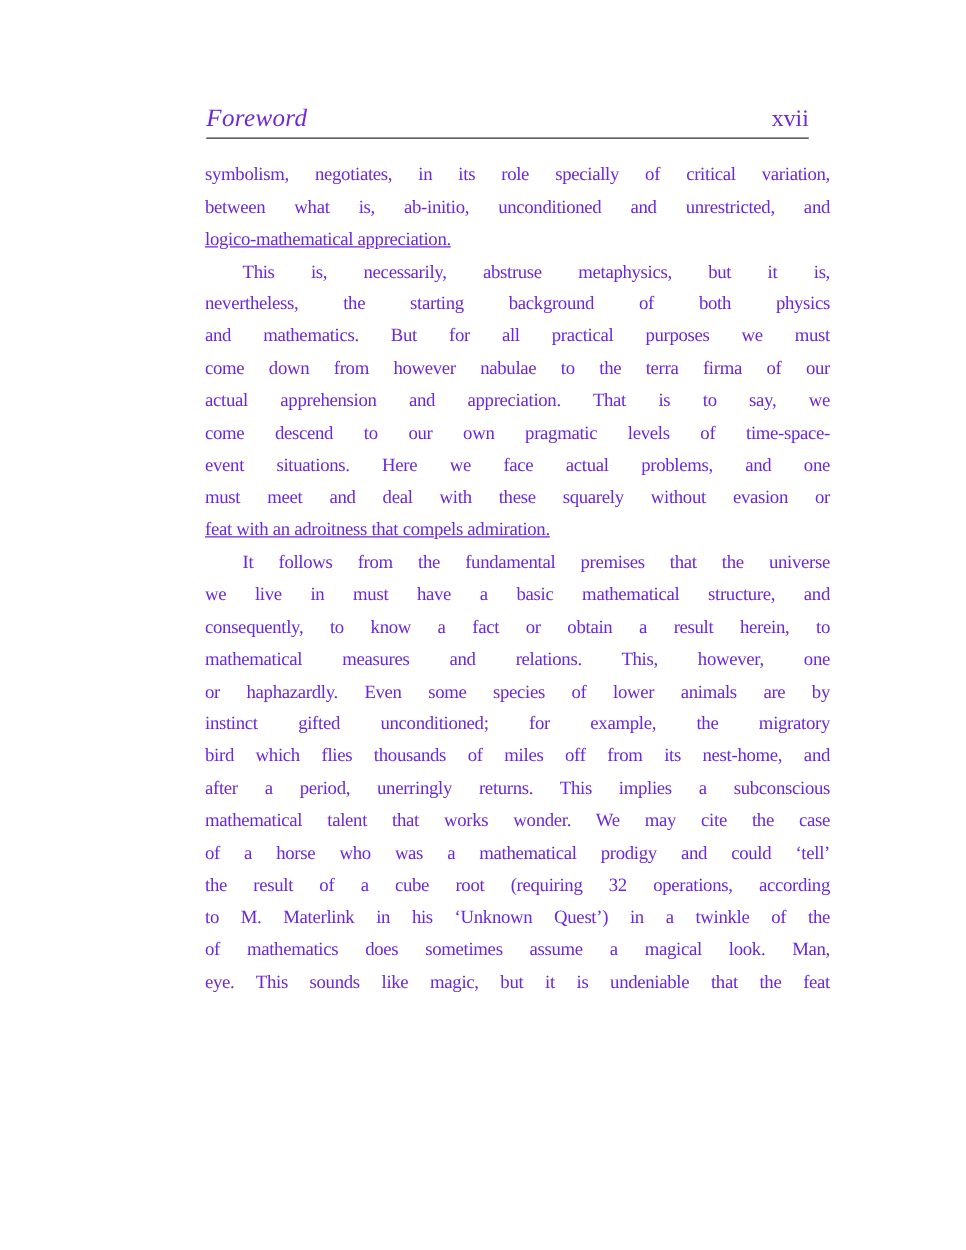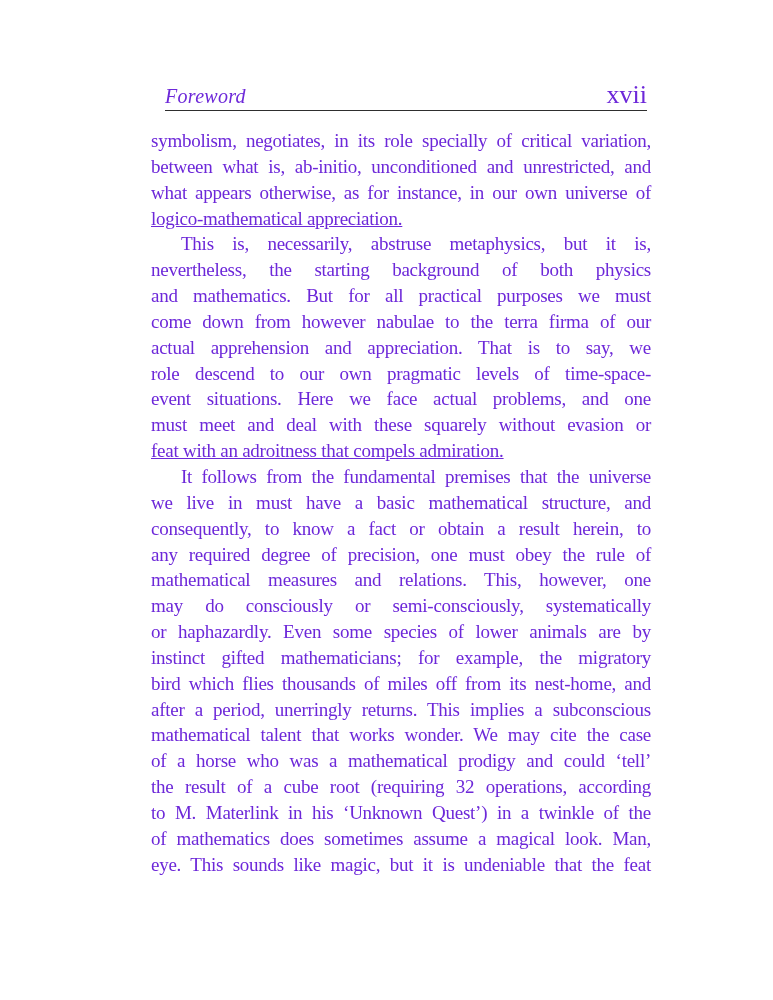--- a/index.html
+++ b/index.html
@@ -23,28 +23,28 @@
     border-bottom: 1.5px solid #2e2e2e;
     padding-bottom: 3px;
     line-height: 22px;
   }
   .header .title {
     font-style: italic;
     font-size: 20px;
     letter-spacing: 0.3px;
   }
   .header .pagenum {
-    font-size: 26px;
+    font-size: 19px;
   }
   .body {
     position: absolute;
-    left: 132px;
+    left: 145px;
     top: 128px;
     width: 500px;
-    font-size: 19px;
+    font-size: 15px;
     letter-spacing: -0.25px;
   }
   .para { margin: 0; }
   .line {
     text-align: justify;
     text-align-last: justify;
     text-justify: inter-word;
     line-height: 25.85px;
     white-space: normal;
   }
@@ -57,43 +57,40 @@
 
 <div class="page" style="background: rgb(255, 255, 255); color: #6d28d9; margin-left: 19px;">
   <div class="header" style="border-bottom-color: rgb(46, 46, 46);">
     <span class="title">Foreword</span>
     <span class="pagenum">xvii</span>
   </div>
   <div class="body">
       <div class="para">
         <div class="line"><span>symbolism, negotiates, in its role specially of critical variation,</span></div>
         <div class="line"><span>between what is, </span><span class="it">ab-initio</span><span>, unconditioned and unrestricted, and</span></div>
-        <div class="line"><span>what appears otherwise, as for instance, in our own universe of</span></div>
         <div class="line last"><span>logico-mathematical appreciation.</span></div>
       </div>
       <div class="para">
         <div class="line indent"><span>This is, necessarily, abstruse metaphysics, but it is,</span></div>
         <div class="line"><span>nevertheless, the starting background of both physics</span></div>
         <div class="line"><span>and mathematics. But for all practical purposes we must</span></div>
         <div class="line"><span>come down from however nabulae to the </span><span class="it">terra firma</span><span> of our</span></div>
         <div class="line"><span>actual apprehension and appreciation. That is to say, we</span></div>
-        <div class="line"><span>role descend to our own pragmatic levels of time-space-</span></div>
+        <div class="line"><span>come descend to our own pragmatic levels of time-space-</span></div>
         <div class="line"><span>event situations. </span><span class="it">Here</span><span> we face actual problems, and one</span></div>
         <div class="line"><span>must meet and deal with these squarely without evasion or</span></div>
         <div class="line last"><span>feat with an adroitness that compels admiration.</span></div>
       </div>
       <div class="para">
         <div class="line indent"><span>It follows from the fundamental premises that the universe</span></div>
         <div class="line"><span>we live in must have a basic mathematical structure, and</span></div>
         <div class="line"><span>consequently, to know a fact or obtain a result herein, to</span></div>
-        <div class="line"><span>any required degree of precision, one must obey the rule of</span></div>
         <div class="line"><span>mathematical measures and relations. This, however, one</span></div>
-        <div class="line"><span>may do consciously or semi-consciously, systematically</span></div>
         <div class="line"><span>or haphazardly. Even some species of lower animals are by</span></div>
-        <div class="line"><span>instinct gifted mathematicians; for example, the migratory</span></div>
+        <div class="line"><span>instinct gifted unconditioned; for example, the migratory</span></div>
         <div class="line"><span>bird which flies thousands of miles off from its nest-home, and</span></div>
         <div class="line"><span>after a period, unerringly returns. This implies a subconscious</span></div>
         <div class="line"><span>mathematical talent that works wonder. We may cite the case</span></div>
         <div class="line"><span>of a horse who was a mathematical prodigy and could ‘tell’</span></div>
         <div class="line"><span>the result of a cube root (requiring 32 operations, according</span></div>
         <div class="line"><span>to M. Materlink in his ‘Unknown Quest’) in a twinkle of the</span></div>
         <div class="line"><span>of mathematics </span><span class="it">does</span><span> sometimes assume a magical look. Man,</span></div>
         <div class="line"><span>eye. This sounds like magic, but it is undeniable that the feat</span></div>
       </div>
     </div>

